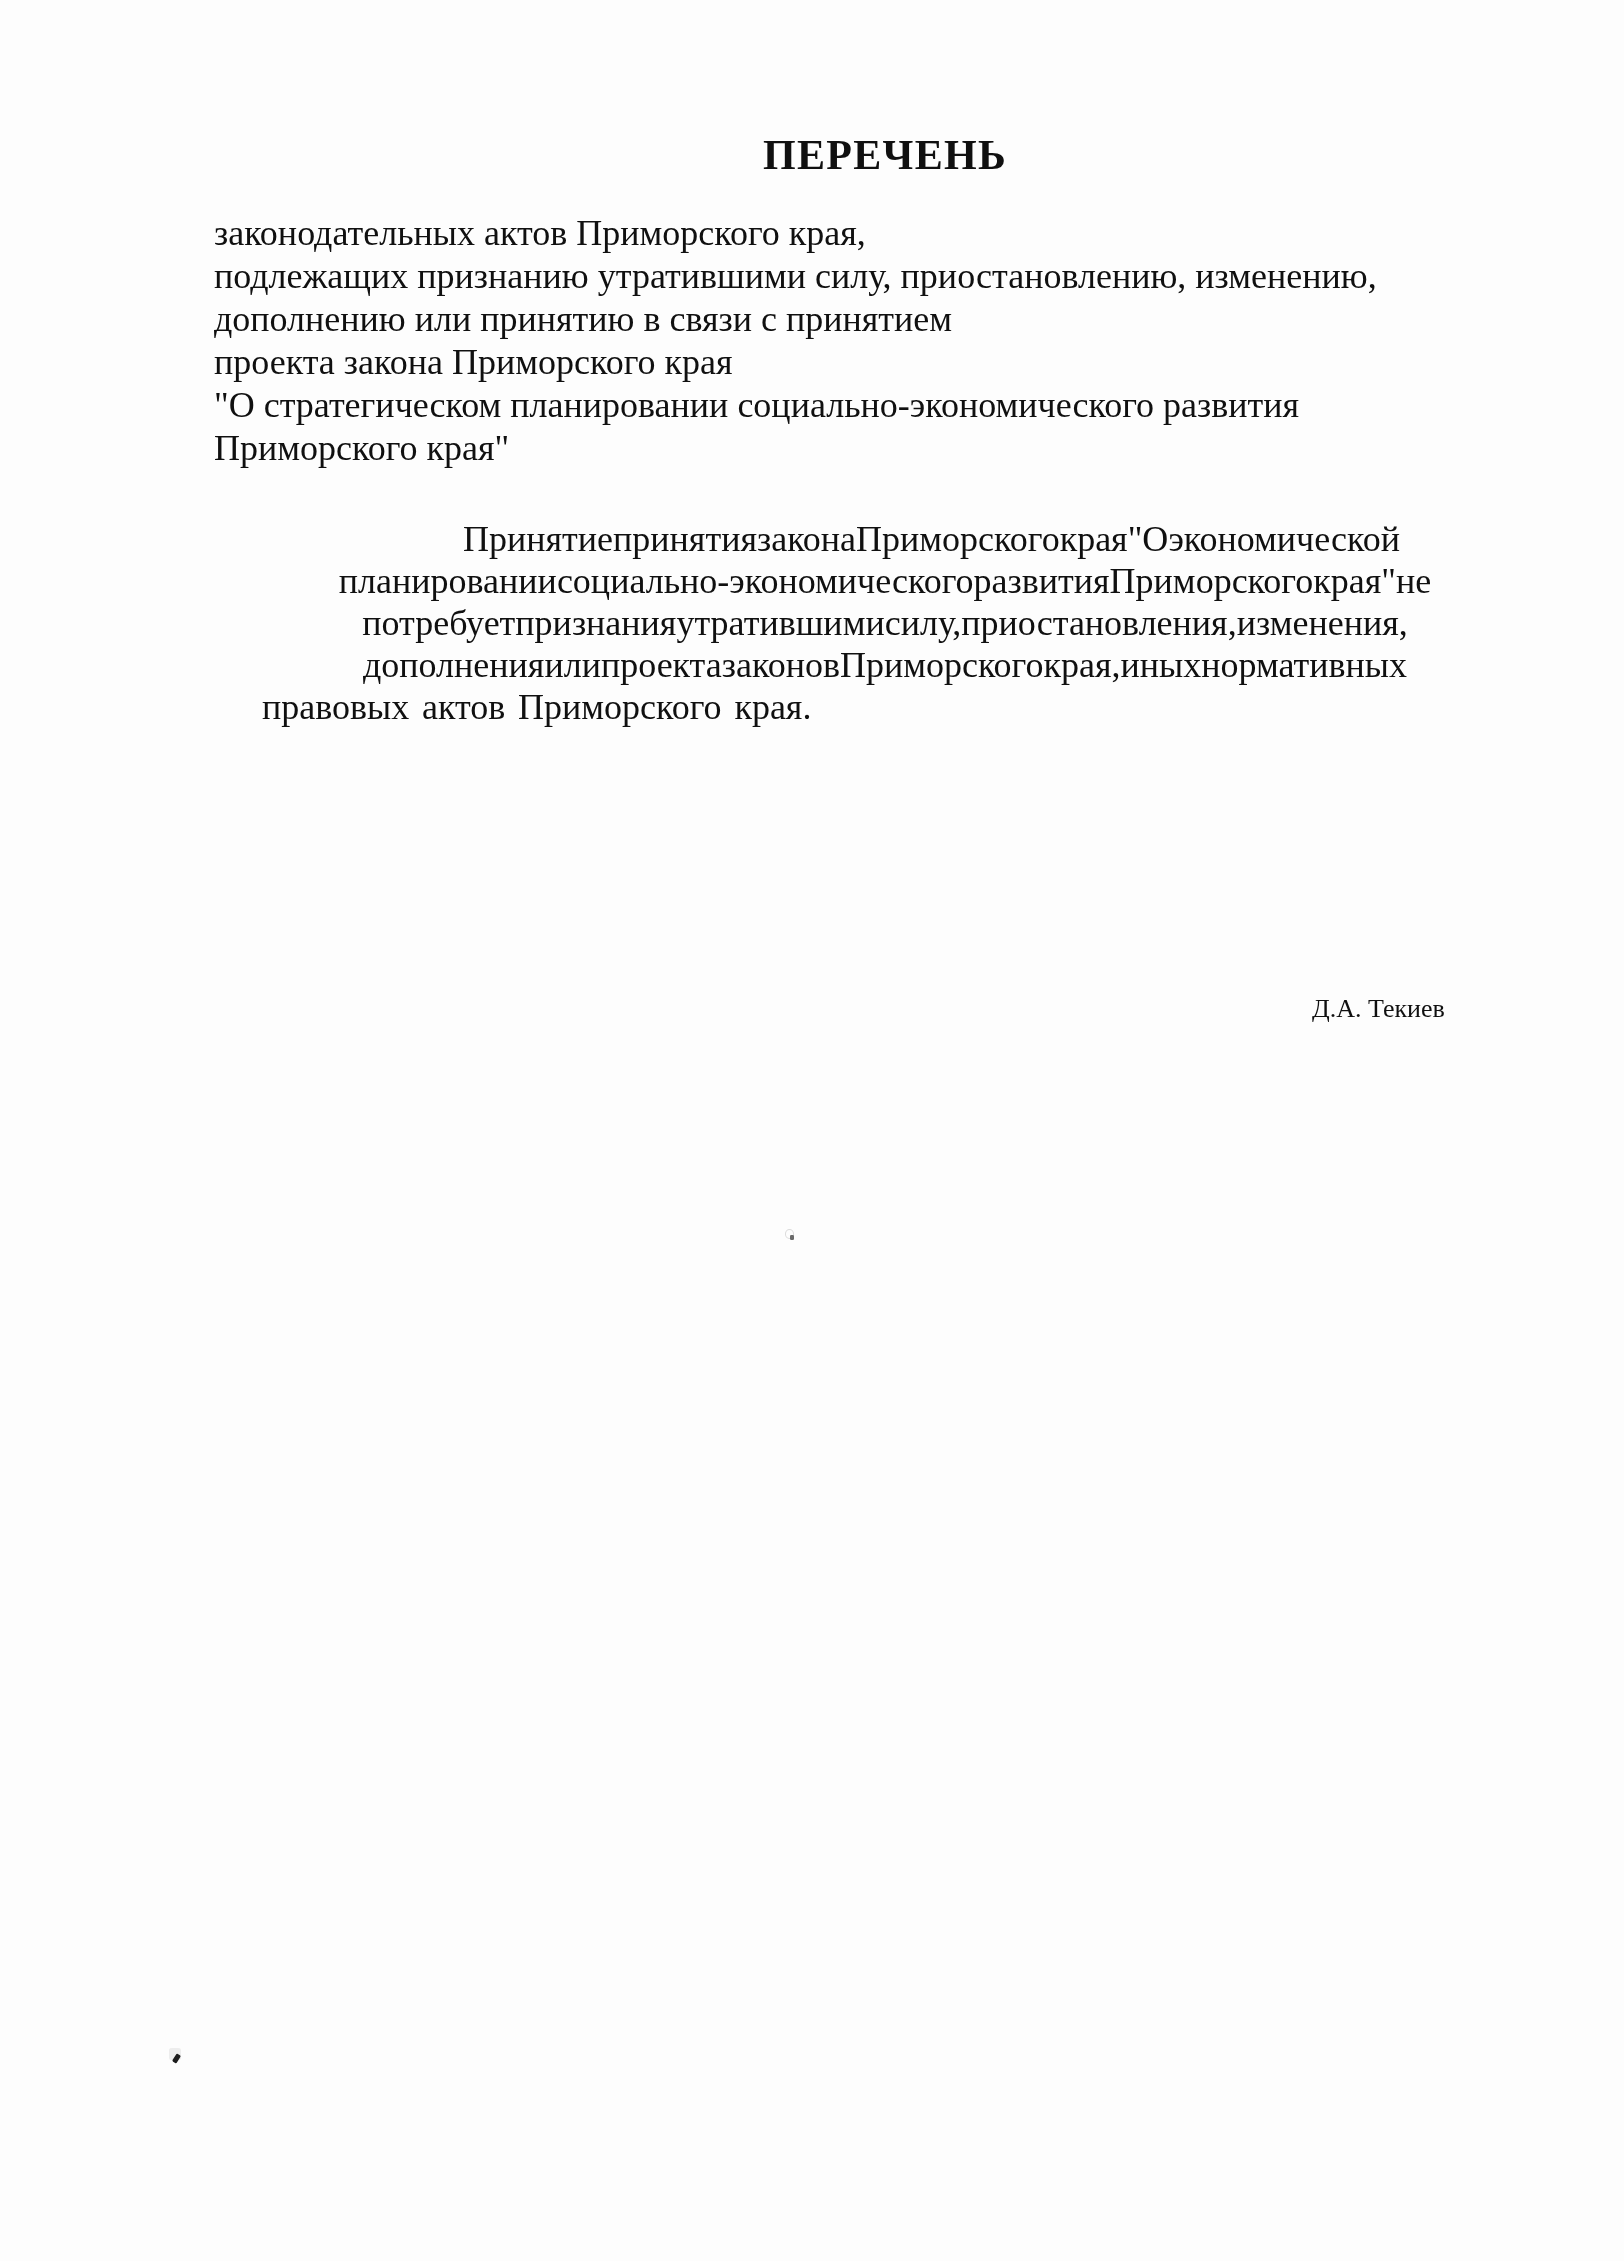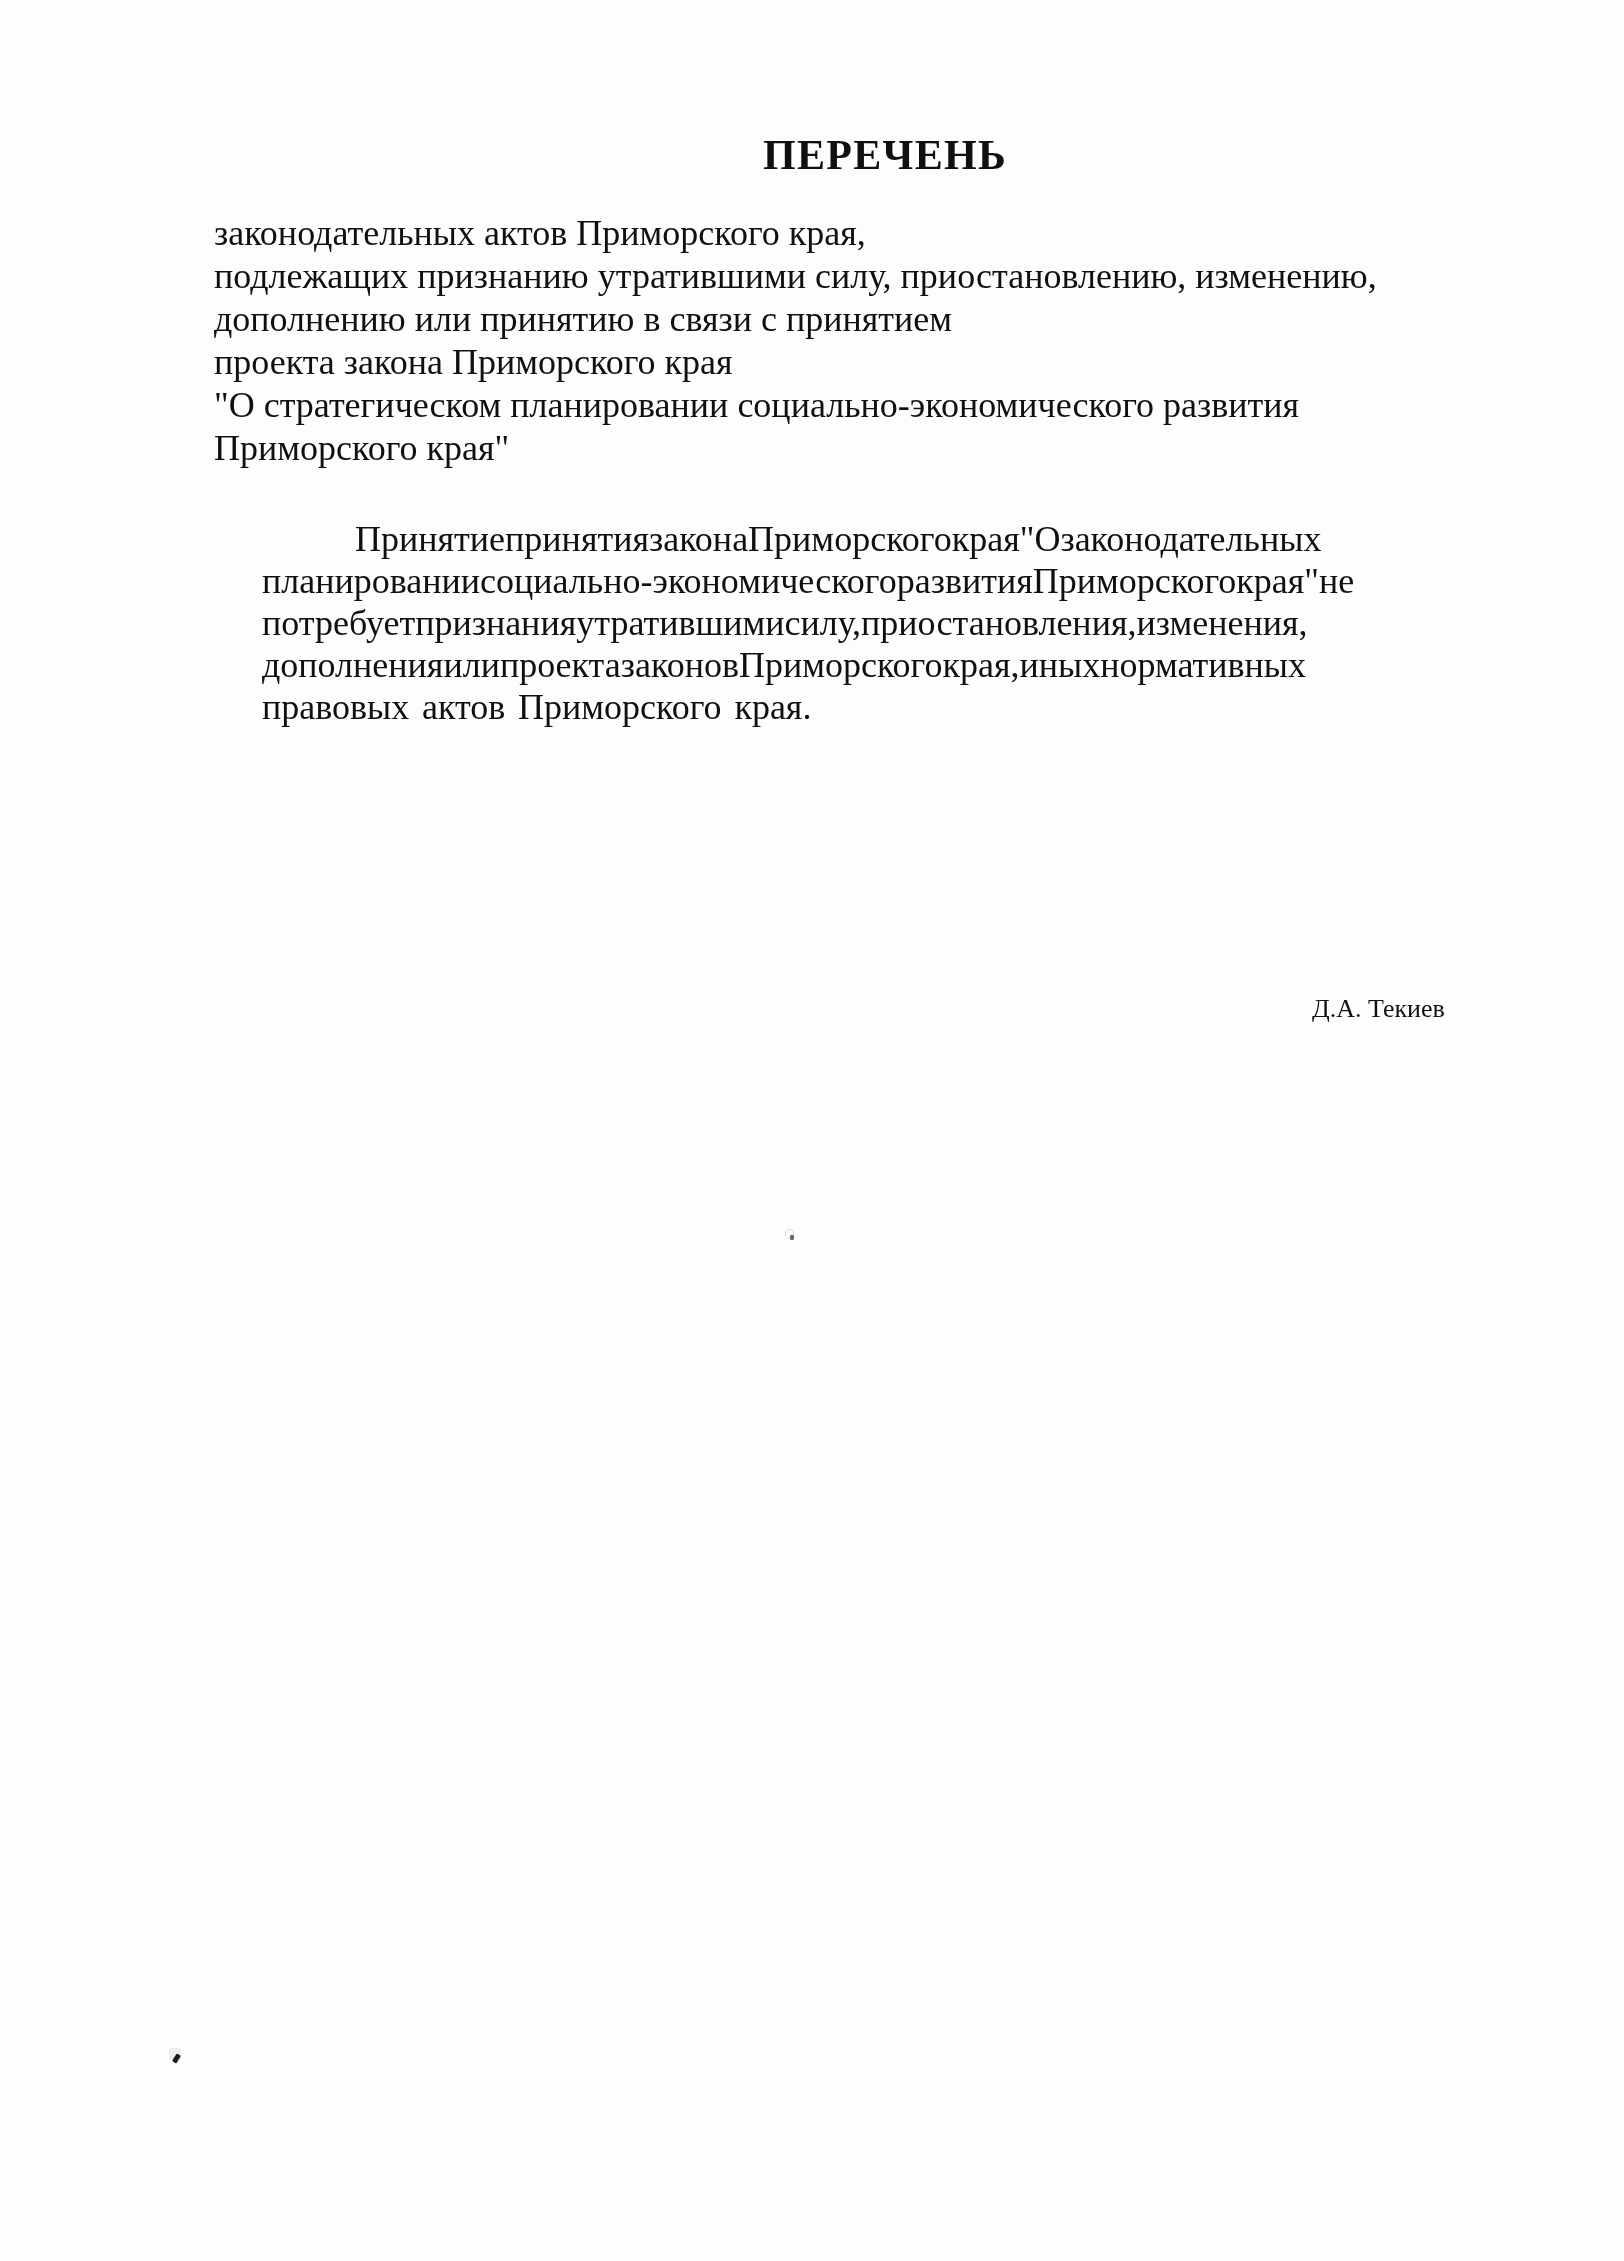--- a/index.html
+++ b/index.html
@@ -35,21 +35,21 @@
     line-height:43px;
     white-space:pre-line;
   }
   .body-par{
     position:absolute;
     left:262px; top:518px; width:1246px;
     font-size:36px;
   }
   .jline{
     display:flex;
-    justify-content:flex-start;
+    justify-content:center;
     line-height:42px;
     width:100%;
   }
   .jline.indent{padding-left:93px;}
   .lastline{
     line-height:42px;
     text-align:left;
     word-spacing:3.8px;
   }
   .signature{
@@ -114,21 +114,21 @@
 Приморского края"</div>
 
   <div class="body-par">
     <div class="jline indent">
         <span>Принятие</span>
         <span>принятия</span>
         <span>закона</span>
         <span>Приморского</span>
         <span>края</span>
         <span>"О</span>
-        <span>законодательных</span>
+        <span>экономической</span>
       </div>
     <div class="jline">
         <span>планировании</span>
         <span>социально-экономического</span>
         <span>развития</span>
         <span>Приморского</span>
         <span>края"</span>
         <span>не</span>
       </div>
     <div class="jline">

